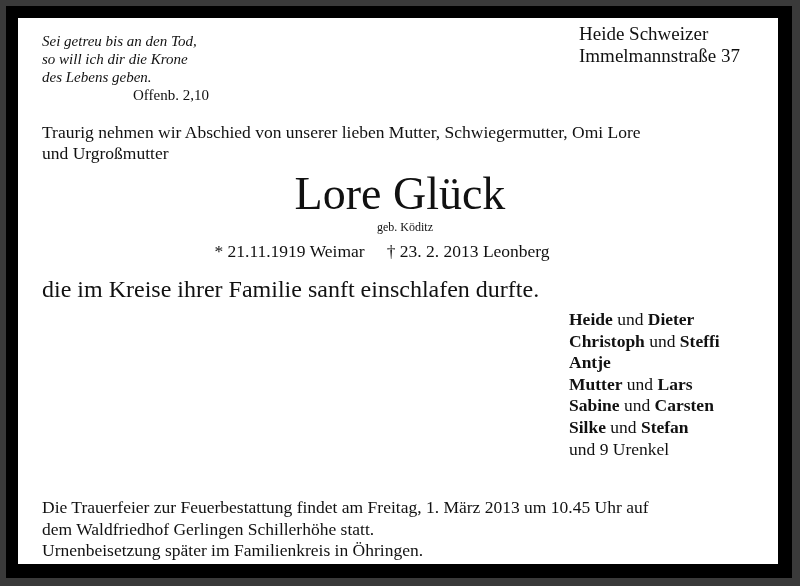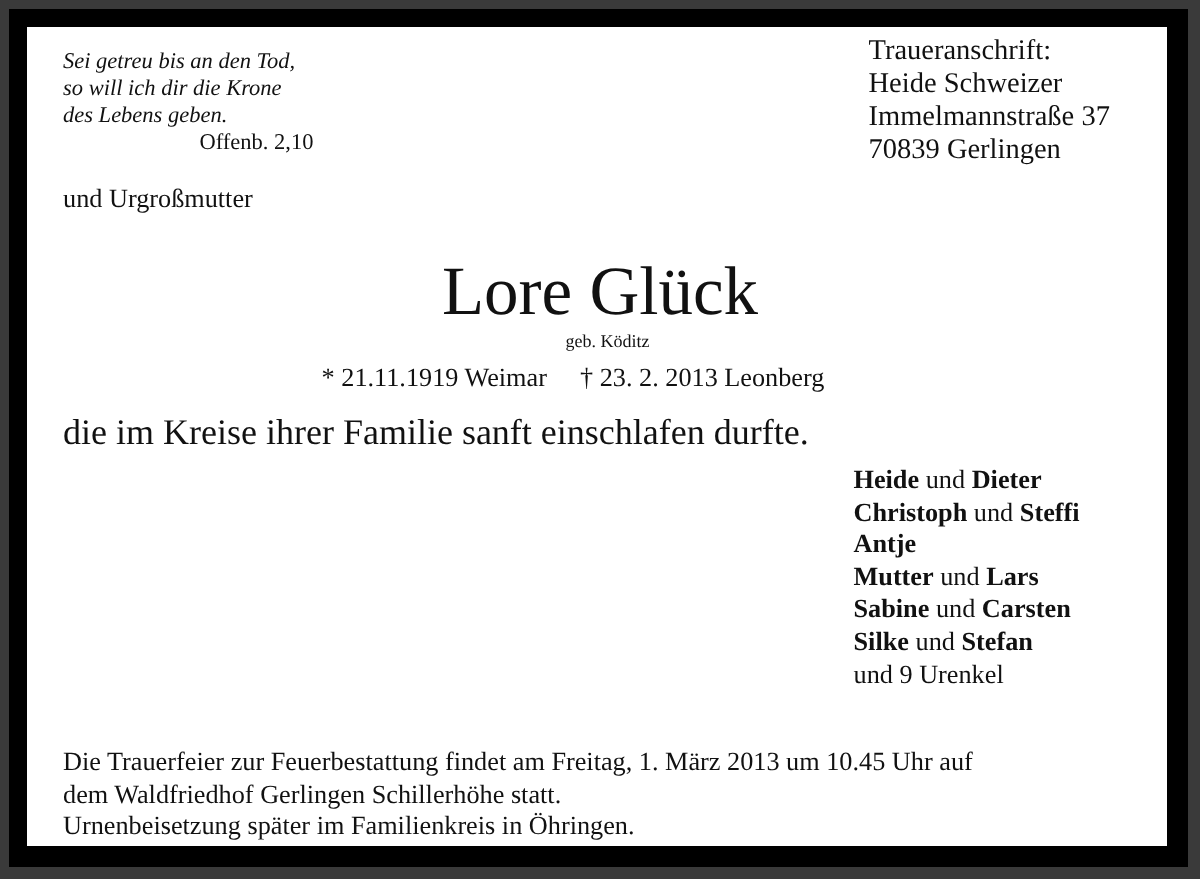--- a/index.html
+++ b/index.html
@@ -31,27 +31,26 @@
 </div>
 
 <div class="abs verse">
   <div>Sei getreu bis an den Tod,</div>
   <div>so will ich dir die Krone</div>
   <div>des Lebens geben.</div>
   <div class="ref">Offenb. 2,10</div>
 </div>
 
 <div class="abs addr">
-  <div>Traueranschrift:</div>
   <div>Heide Schweizer</div>
   <div>Immelmannstraße 37</div>
-  <div>70839 Gerlingen</div>
 </div>
 
 <div class="abs intro">
+  <div>Traurig nehmen wir Abschied von unserer lieben Mutter, Schwiegermutter, Omi Lore</div>
   <div>und Urgroßmutter</div>
 </div>
 
 <div class="abs name">Lore Glück</div>
 <div class="abs born">geb. Köditz</div>
 <div class="abs dates">
   <span>* 21.11.1919 Weimar</span><span class="gap"></span><span>† 23. 2. 2013 Leonberg</span>
 </div>
 
 <div class="abs passed">die im Kreise ihrer Familie sanft einschlafen durfte.</div>

